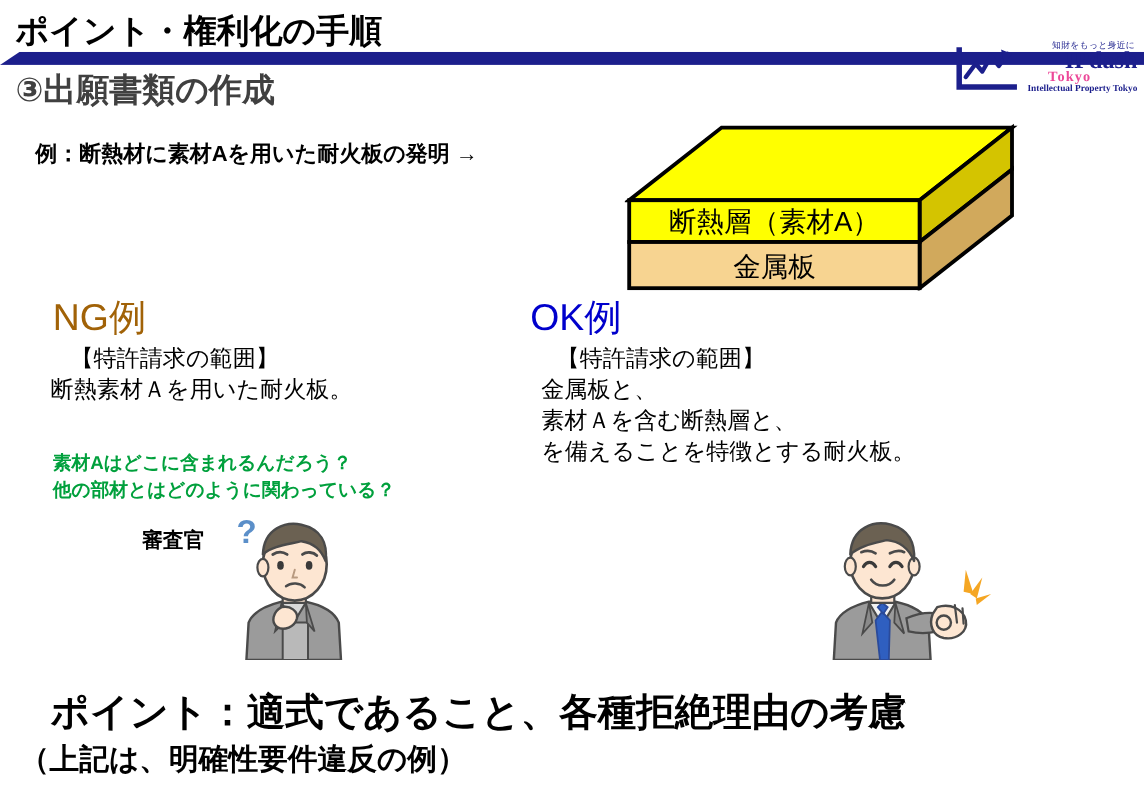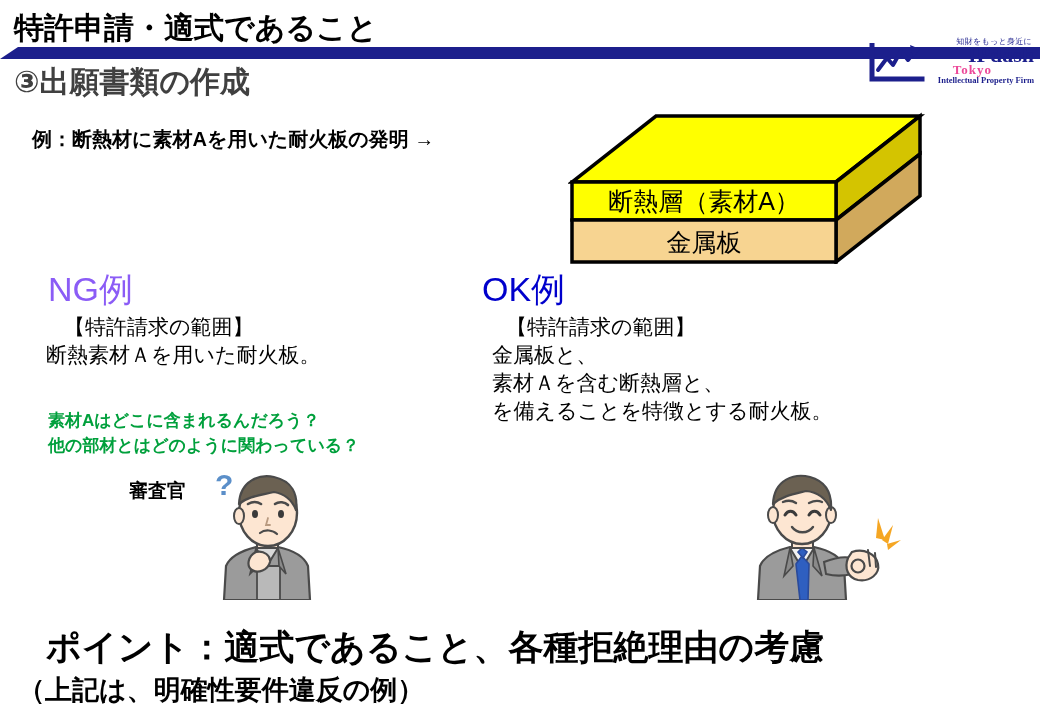--- a/index.html
+++ b/index.html
@@ -123,21 +123,21 @@
     width: 366px;
     height: 160px;
   }
 
   
   .ng-head {
     position: absolute;
     left: 48px;
     top: 272px;
     font-size: 34px;
-    color: #8b5cf6;
+    color: #a16207;
     white-space: nowrap;
     line-height: 1;
     text-align: center;
   }
   .ng-body {
     position: absolute;
     left: 46px;
     top: 313px;
     font-size: 21px;
     line-height: 28px;
@@ -225,34 +225,34 @@
     left: 18px;
     top: 672px;
     font-size: 27px;
     font-weight: bold;
     white-space: nowrap;
   }
 </style>
 </head>
 <body>
 
-<div class="slide-title">特許申請・適式であること</div>
+<div class="slide-title">ポイント・権利化の手順</div>
 <div class="title-rule"></div>
 <div class="section-title">③出願書類の作成</div>
 
 <div class="logo">
   <svg class="logo-mark" viewBox="0 0 58 42" xmlns="http://www.w3.org/2000/svg">
     <path d="M4 2 L4 36 L54 36" stroke="#1C1F8C" stroke-width="5" fill="none" stroke-linecap="square"></path>
     <path d="M10 27 L19 15 L25 22 L33 8 L40 17 L48 6" stroke="#1C1F8C" stroke-width="4" fill="none" stroke-linejoin="round" stroke-linecap="round"></path>
     <path d="M42 2 L52 6 L45 15 Z" fill="#1C1F8C"></path>
   </svg>
   <div class="logo-tagline">知財をもっと身近に</div>
   <div class="logo-main">IPdash</div>
   <div class="logo-sub">Tokyo</div>
-  <div class="logo-firm">Intellectual Property Firm</div>
+  <div class="logo-firm">Intellectual Property Tokyo</div>
 </div>
 
 <div class="example-caption">例：断熱材に素材Aを用いた耐火板の発明 →</div>
 
 <svg class="box3d" viewBox="0 0 366 160" xmlns="http://www.w3.org/2000/svg">
 
   <polygon points="88,12 352,12 268,78 4,78" fill="#FFFF00" stroke="#000000" stroke-width="3.5" stroke-linejoin="miter"></polygon>
 
   <polygon points="268,78 352,12 352,50 268,116" fill="#D4C400" stroke="#000000" stroke-width="3.5" stroke-linejoin="miter"></polygon>
 

